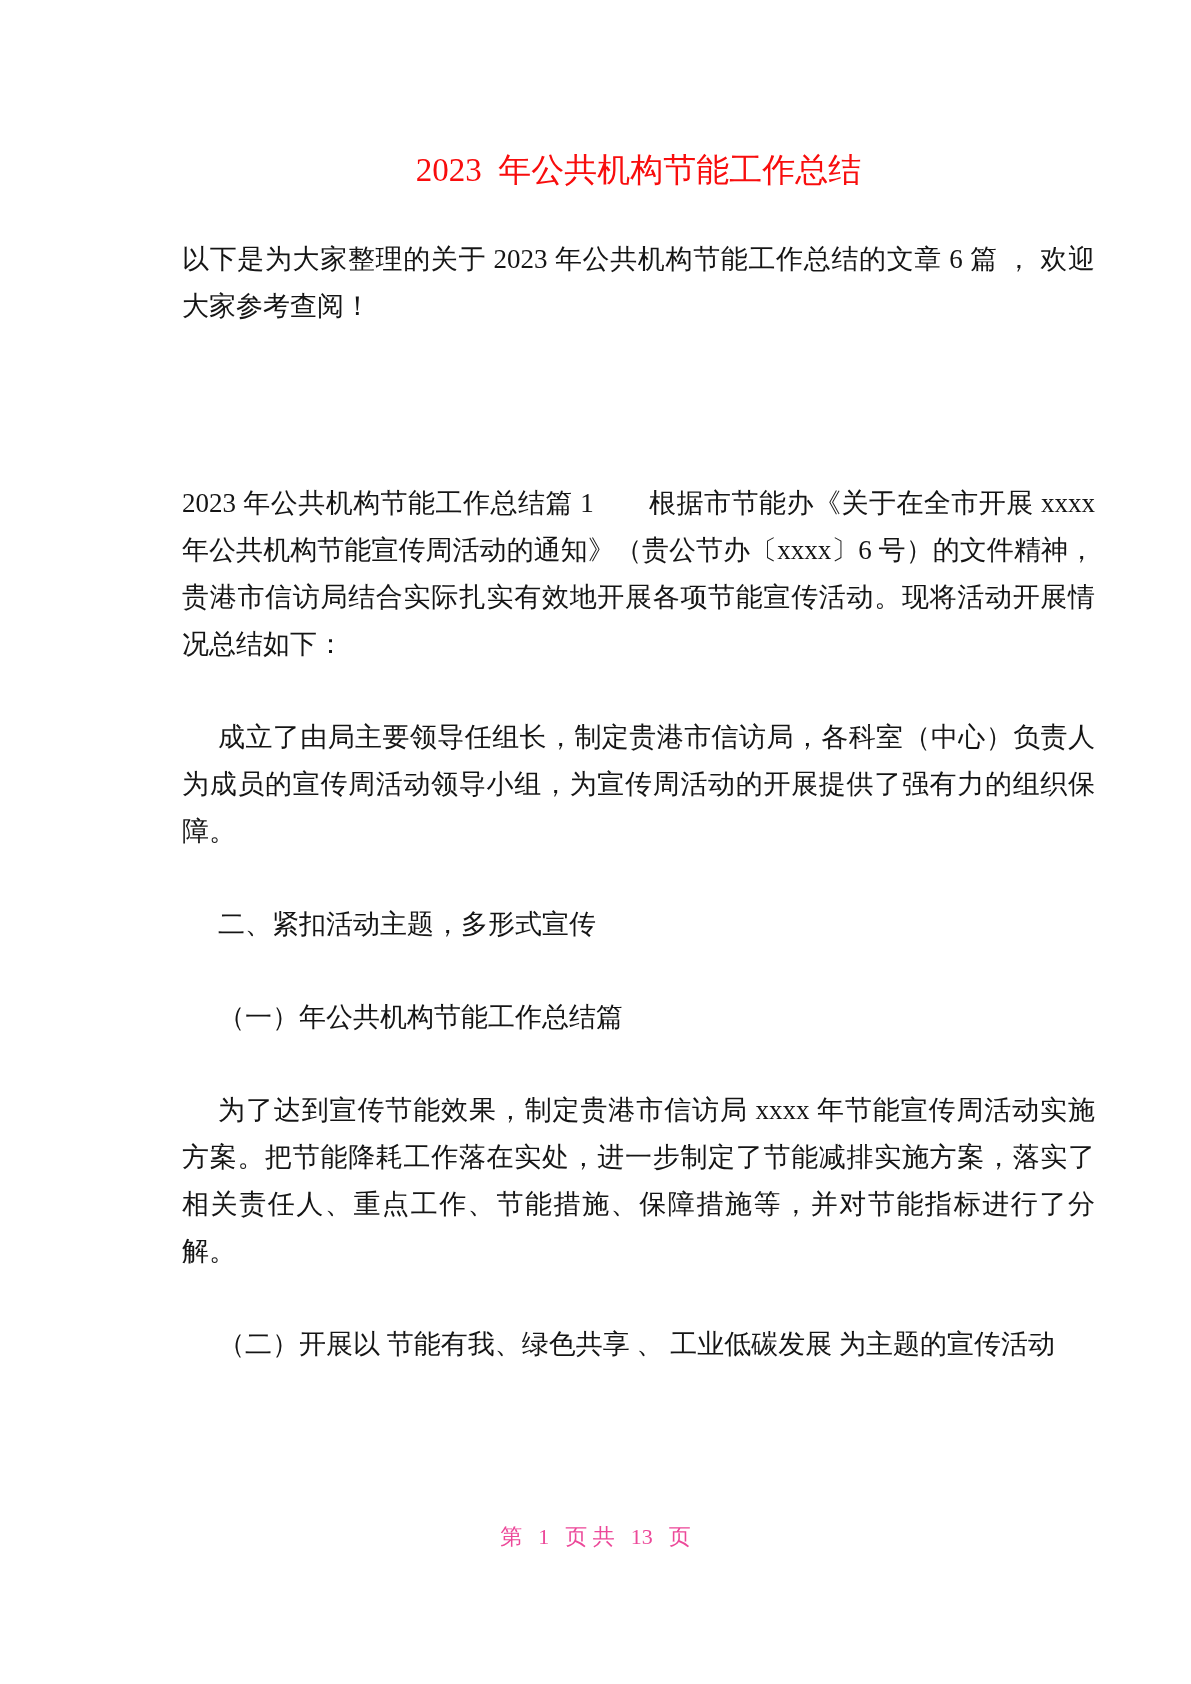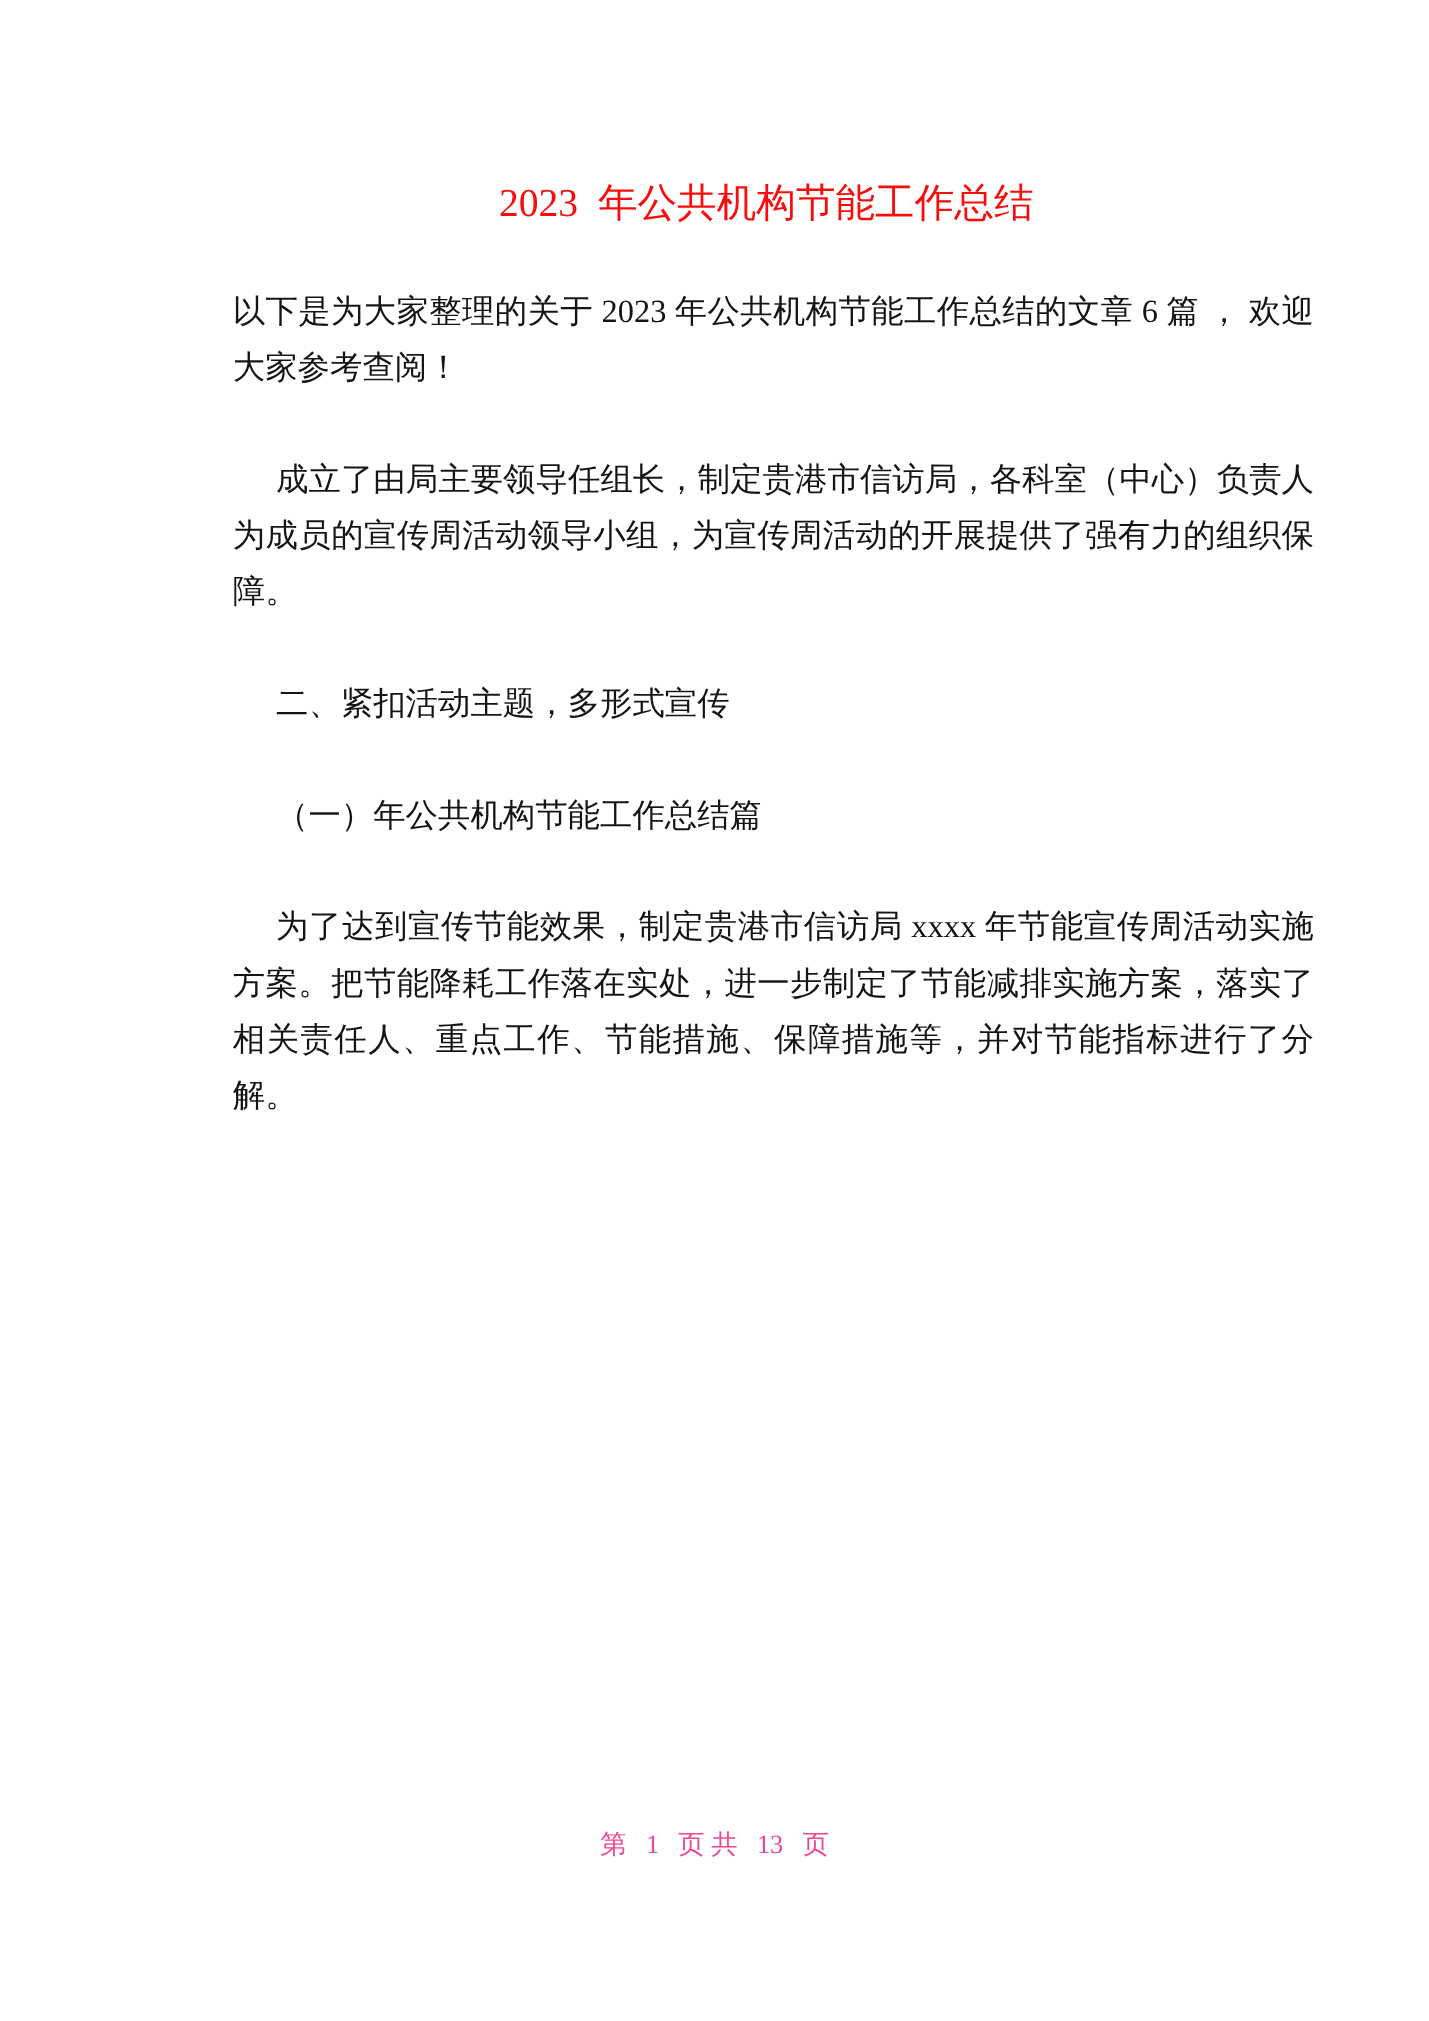--- a/index.html
+++ b/index.html
@@ -20,21 +20,21 @@
   }
   .doc-title {
     margin: 0;
     font-size: 33px;
     font-weight: normal;
     line-height: 40px;
     text-align: center;
     white-space: pre-wrap;
   }
   .doc-body p.block {
-    margin: 46px 0 0 12px;
+    margin: 46px 0 0 0;
     font-size: 27px;
     line-height: 47px;
     text-align: justify;
     white-space: pre-wrap;
   }
   .doc-body p.block.gap-large {
     margin-top: 150px;
   }
   .doc-body p.block.indent {
     text-indent: 36px;
@@ -54,23 +54,25 @@
 </style>
 </head>
 <body>
 
 <div class="page">
 
   <h1 class="doc-title" style="color: rgb(248, 13, 13);">2023  年公共机构节能工作总结</h1>
 
   <div class="doc-body" id="doc-body" style="color: rgb(21, 21, 21);">
       <p class="block">以下是为大家整理的关于 2023 年公共机构节能工作总结的文章 6 篇 ， 欢迎大家参考查阅！</p>
+      <p class="block gap-large">2023 年公共机构节能工作总结篇 1　　根据市节能办《关于在全市开展 xxxx 年公共机构节能宣传周活动的通知》（贵公节办〔xxxx〕6 号）的文件精神，贵港市信访局结合实际扎实有效地开展各项节能宣传活动。现将活动开展情况总结如下：</p>
       <p class="block indent">成立了由局主要领导任组长，制定贵港市信访局，各科室（中心）负责人为成员的宣传周活动领导小组，为宣传周活动的开展提供了强有力的组织保障。</p>
       <p class="block indent">二、紧扣活动主题，多形式宣传</p>
       <p class="block indent">（一）年公共机构节能工作总结篇</p>
       <p class="block indent">为了达到宣传节能效果，制定贵港市信访局 xxxx 年节能宣传周活动实施方案。把节能降耗工作落在实处，进一步制定了节能减排实施方案，落实了相关责任人、重点工作、节能措施、保障措施等，并对节能指标进行了分解。</p>
+      <p class="block indent">（二）开展以 节能有我、绿色共享 、 工业低碳发展 为主题的宣传活动</p>
     </div>
 
   <div class="page-footer" style="color: #ec4899;">
     <span>第</span><span>1</span><span>页 共</span><span>13</span><span>页</span>
   </div>
 
 </div>
 
 </body></html>

